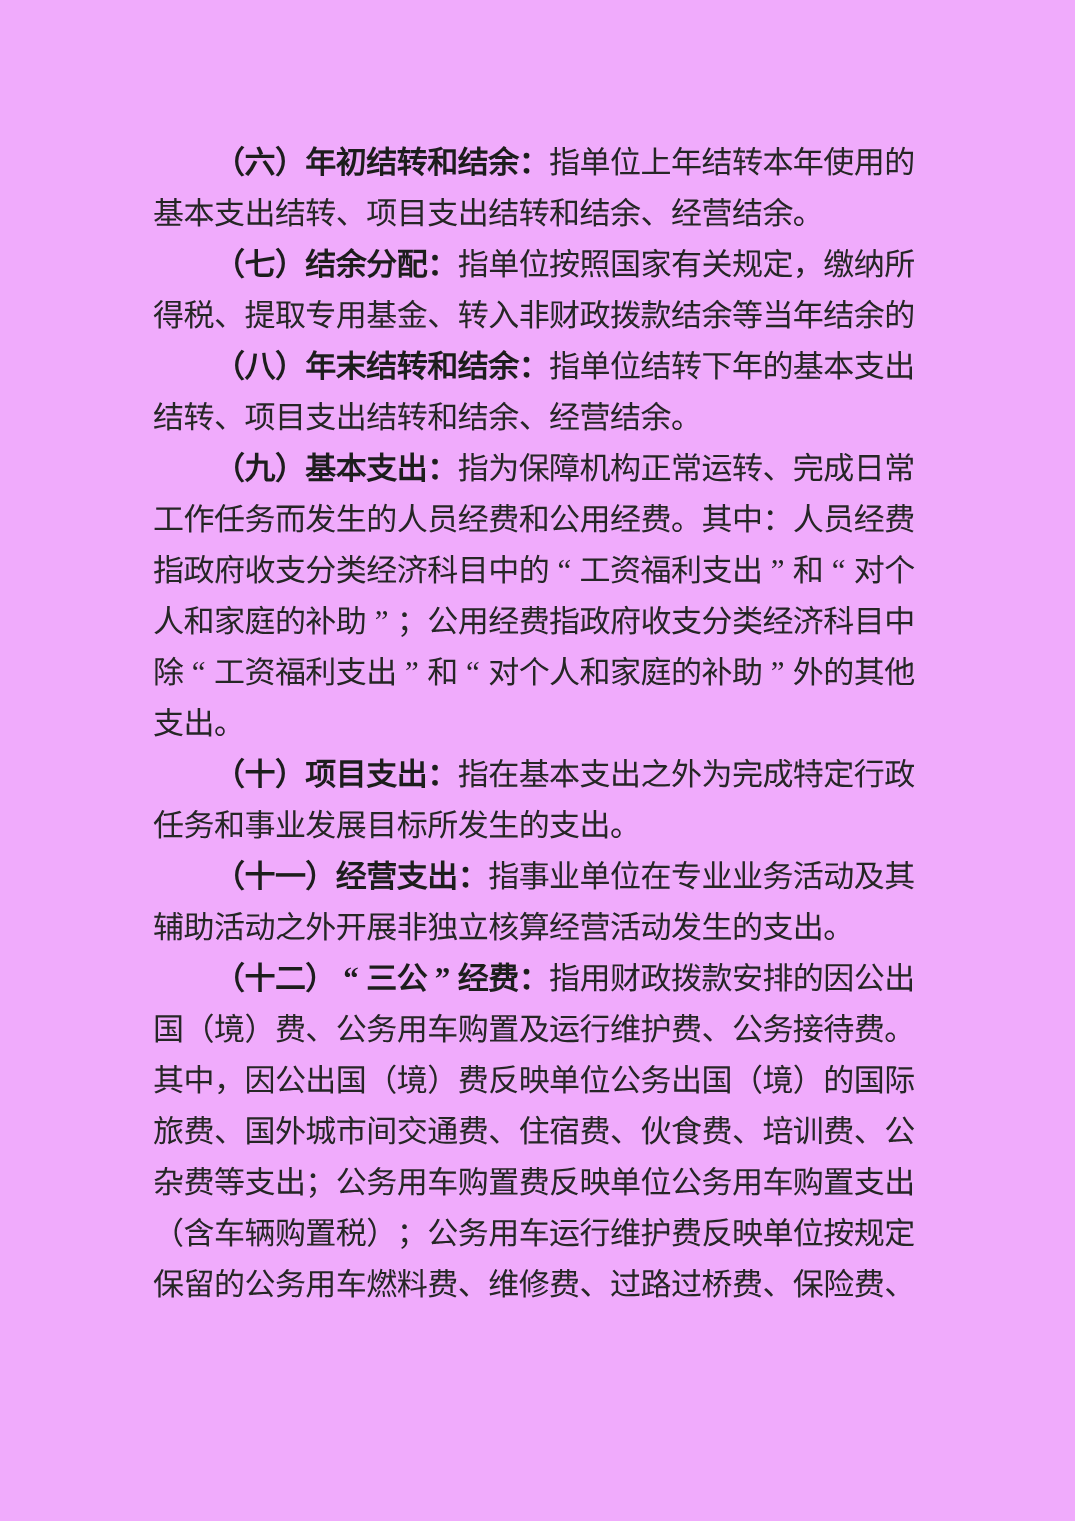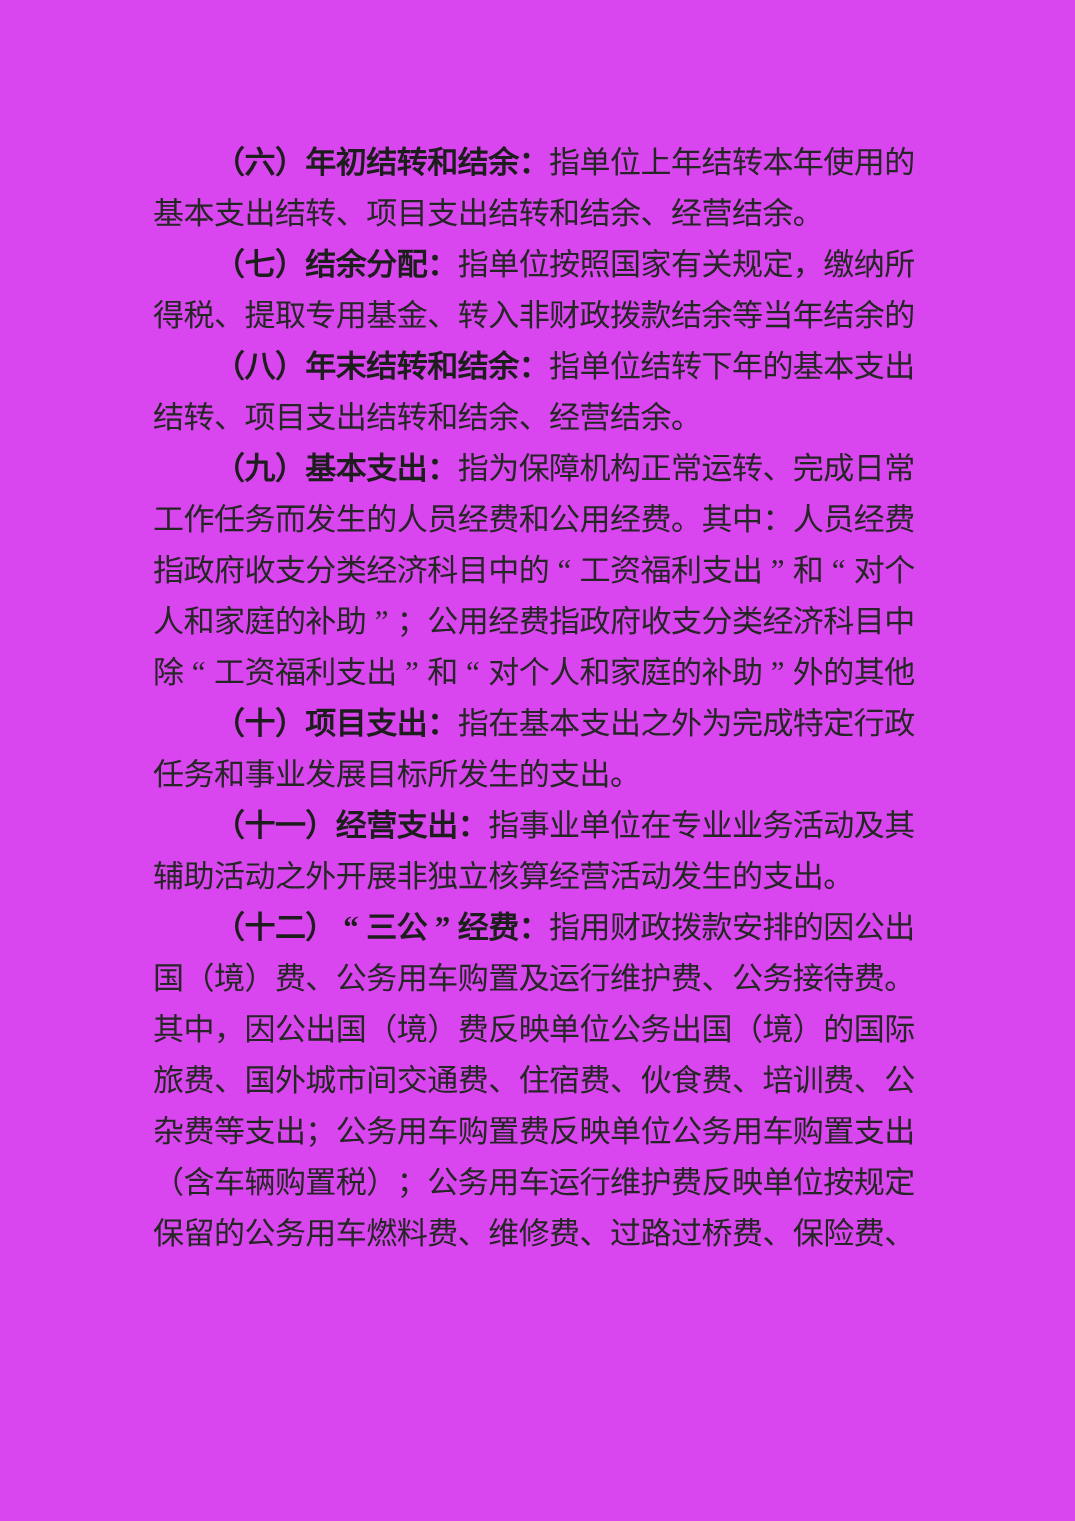--- a/index.html
+++ b/index.html
@@ -10,21 +10,21 @@
   *{ box-sizing:border-box; }
   html,body{ margin:0; padding:0; }
   body{
     width:1075px; height:1521px;
     background:#ffffff;
     font-family:"Liberation Serif","DejaVu Serif",serif;
   }
   .page{
     position:relative;
     width:1075px; height:1521px;
-    background:#d946ef;
+    background:#f0abfc;
     overflow:hidden;
     text-decoration:underline;
   }
   .text-block{
     position:absolute;
     left:153px; top:137px;
     width:762px;
   }
   .line{
     height:var(--line-h);
@@ -59,20 +59,21 @@
       <div class="line"><span class="seg body"><span class="cell">基</span><span class="cell">本</span><span class="cell">支</span><span class="cell">出</span><span class="cell">结</span><span class="cell">转</span><span class="cell">、</span><span class="cell">项</span><span class="cell">目</span><span class="cell">支</span><span class="cell">出</span><span class="cell">结</span><span class="cell">转</span><span class="cell">和</span><span class="cell">结</span><span class="cell">余</span><span class="cell">、</span><span class="cell">经</span><span class="cell">营</span><span class="cell">结</span><span class="cell">余</span><span class="cell">。</span></span></div>
       <div class="line"><span class="indent"></span><span class="seg head"><span class="cell">（</span><span class="cell">七</span><span class="cell">）</span><span class="cell">结</span><span class="cell">余</span><span class="cell">分</span><span class="cell">配</span><span class="cell">：</span></span><span class="seg body"><span class="cell">指</span><span class="cell">单</span><span class="cell">位</span><span class="cell">按</span><span class="cell">照</span><span class="cell">国</span><span class="cell">家</span><span class="cell">有</span><span class="cell">关</span><span class="cell">规</span><span class="cell">定</span><span class="cell">，</span><span class="cell">缴</span><span class="cell">纳</span><span class="cell">所</span></span></div>
       <div class="line"><span class="seg body"><span class="cell">得</span><span class="cell">税</span><span class="cell">、</span><span class="cell">提</span><span class="cell">取</span><span class="cell">专</span><span class="cell">用</span><span class="cell">基</span><span class="cell">金</span><span class="cell">、</span><span class="cell">转</span><span class="cell">入</span><span class="cell">非</span><span class="cell">财</span><span class="cell">政</span><span class="cell">拨</span><span class="cell">款</span><span class="cell">结</span><span class="cell">余</span><span class="cell">等</span><span class="cell">当</span><span class="cell">年</span><span class="cell">结</span><span class="cell">余</span><span class="cell">的</span></span></div>
       <div class="line"><span class="indent"></span><span class="seg head"><span class="cell">（</span><span class="cell">八</span><span class="cell">）</span><span class="cell">年</span><span class="cell">末</span><span class="cell">结</span><span class="cell">转</span><span class="cell">和</span><span class="cell">结</span><span class="cell">余</span><span class="cell">：</span></span><span class="seg body"><span class="cell">指</span><span class="cell">单</span><span class="cell">位</span><span class="cell">结</span><span class="cell">转</span><span class="cell">下</span><span class="cell">年</span><span class="cell">的</span><span class="cell">基</span><span class="cell">本</span><span class="cell">支</span><span class="cell">出</span></span></div>
       <div class="line"><span class="seg body"><span class="cell">结</span><span class="cell">转</span><span class="cell">、</span><span class="cell">项</span><span class="cell">目</span><span class="cell">支</span><span class="cell">出</span><span class="cell">结</span><span class="cell">转</span><span class="cell">和</span><span class="cell">结</span><span class="cell">余</span><span class="cell">、</span><span class="cell">经</span><span class="cell">营</span><span class="cell">结</span><span class="cell">余</span><span class="cell">。</span></span></div>
       <div class="line"><span class="indent"></span><span class="seg head"><span class="cell">（</span><span class="cell">九</span><span class="cell">）</span><span class="cell">基</span><span class="cell">本</span><span class="cell">支</span><span class="cell">出</span><span class="cell">：</span></span><span class="seg body"><span class="cell">指</span><span class="cell">为</span><span class="cell">保</span><span class="cell">障</span><span class="cell">机</span><span class="cell">构</span><span class="cell">正</span><span class="cell">常</span><span class="cell">运</span><span class="cell">转</span><span class="cell">、</span><span class="cell">完</span><span class="cell">成</span><span class="cell">日</span><span class="cell">常</span></span></div>
       <div class="line"><span class="seg body"><span class="cell">工</span><span class="cell">作</span><span class="cell">任</span><span class="cell">务</span><span class="cell">而</span><span class="cell">发</span><span class="cell">生</span><span class="cell">的</span><span class="cell">人</span><span class="cell">员</span><span class="cell">经</span><span class="cell">费</span><span class="cell">和</span><span class="cell">公</span><span class="cell">用</span><span class="cell">经</span><span class="cell">费</span><span class="cell">。</span><span class="cell">其</span><span class="cell">中</span><span class="cell">：</span><span class="cell">人</span><span class="cell">员</span><span class="cell">经</span><span class="cell">费</span></span></div>
       <div class="line"><span class="seg body"><span class="cell">指</span><span class="cell">政</span><span class="cell">府</span><span class="cell">收</span><span class="cell">支</span><span class="cell">分</span><span class="cell">类</span><span class="cell">经</span><span class="cell">济</span><span class="cell">科</span><span class="cell">目</span><span class="cell">中</span><span class="cell">的</span><span class="cell">“</span><span class="cell">工</span><span class="cell">资</span><span class="cell">福</span><span class="cell">利</span><span class="cell">支</span><span class="cell">出</span><span class="cell">”</span><span class="cell">和</span><span class="cell">“</span><span class="cell">对</span><span class="cell">个</span></span></div>
       <div class="line"><span class="seg body"><span class="cell">人</span><span class="cell">和</span><span class="cell">家</span><span class="cell">庭</span><span class="cell">的</span><span class="cell">补</span><span class="cell">助</span><span class="cell">”</span><span class="cell">；</span><span class="cell">公</span><span class="cell">用</span><span class="cell">经</span><span class="cell">费</span><span class="cell">指</span><span class="cell">政</span><span class="cell">府</span><span class="cell">收</span><span class="cell">支</span><span class="cell">分</span><span class="cell">类</span><span class="cell">经</span><span class="cell">济</span><span class="cell">科</span><span class="cell">目</span><span class="cell">中</span></span></div>
       <div class="line"><span class="seg body"><span class="cell">除</span><span class="cell">“</span><span class="cell">工</span><span class="cell">资</span><span class="cell">福</span><span class="cell">利</span><span class="cell">支</span><span class="cell">出</span><span class="cell">”</span><span class="cell">和</span><span class="cell">“</span><span class="cell">对</span><span class="cell">个</span><span class="cell">人</span><span class="cell">和</span><span class="cell">家</span><span class="cell">庭</span><span class="cell">的</span><span class="cell">补</span><span class="cell">助</span><span class="cell">”</span><span class="cell">外</span><span class="cell">的</span><span class="cell">其</span><span class="cell">他</span></span></div>
+      <div class="line"><span class="seg body"><span class="cell">支</span><span class="cell">出</span><span class="cell">。</span></span></div>
       <div class="line"><span class="indent"></span><span class="seg head"><span class="cell">（</span><span class="cell">十</span><span class="cell">）</span><span class="cell">项</span><span class="cell">目</span><span class="cell">支</span><span class="cell">出</span><span class="cell">：</span></span><span class="seg body"><span class="cell">指</span><span class="cell">在</span><span class="cell">基</span><span class="cell">本</span><span class="cell">支</span><span class="cell">出</span><span class="cell">之</span><span class="cell">外</span><span class="cell">为</span><span class="cell">完</span><span class="cell">成</span><span class="cell">特</span><span class="cell">定</span><span class="cell">行</span><span class="cell">政</span></span></div>
       <div class="line"><span class="seg body"><span class="cell">任</span><span class="cell">务</span><span class="cell">和</span><span class="cell">事</span><span class="cell">业</span><span class="cell">发</span><span class="cell">展</span><span class="cell">目</span><span class="cell">标</span><span class="cell">所</span><span class="cell">发</span><span class="cell">生</span><span class="cell">的</span><span class="cell">支</span><span class="cell">出</span><span class="cell">。</span></span></div>
       <div class="line"><span class="indent"></span><span class="seg head"><span class="cell">（</span><span class="cell">十</span><span class="cell">一</span><span class="cell">）</span><span class="cell">经</span><span class="cell">营</span><span class="cell">支</span><span class="cell">出</span><span class="cell">：</span></span><span class="seg body"><span class="cell">指</span><span class="cell">事</span><span class="cell">业</span><span class="cell">单</span><span class="cell">位</span><span class="cell">在</span><span class="cell">专</span><span class="cell">业</span><span class="cell">业</span><span class="cell">务</span><span class="cell">活</span><span class="cell">动</span><span class="cell">及</span><span class="cell">其</span></span></div>
       <div class="line"><span class="seg body"><span class="cell">辅</span><span class="cell">助</span><span class="cell">活</span><span class="cell">动</span><span class="cell">之</span><span class="cell">外</span><span class="cell">开</span><span class="cell">展</span><span class="cell">非</span><span class="cell">独</span><span class="cell">立</span><span class="cell">核</span><span class="cell">算</span><span class="cell">经</span><span class="cell">营</span><span class="cell">活</span><span class="cell">动</span><span class="cell">发</span><span class="cell">生</span><span class="cell">的</span><span class="cell">支</span><span class="cell">出</span><span class="cell">。</span></span></div>
       <div class="line"><span class="indent"></span><span class="seg head"><span class="cell">（</span><span class="cell">十</span><span class="cell">二</span><span class="cell">）</span><span class="cell">“</span><span class="cell">三</span><span class="cell">公</span><span class="cell">”</span><span class="cell">经</span><span class="cell">费</span><span class="cell">：</span></span><span class="seg body"><span class="cell">指</span><span class="cell">用</span><span class="cell">财</span><span class="cell">政</span><span class="cell">拨</span><span class="cell">款</span><span class="cell">安</span><span class="cell">排</span><span class="cell">的</span><span class="cell">因</span><span class="cell">公</span><span class="cell">出</span></span></div>
       <div class="line"><span class="seg body"><span class="cell">国</span><span class="cell">（</span><span class="cell">境</span><span class="cell">）</span><span class="cell">费</span><span class="cell">、</span><span class="cell">公</span><span class="cell">务</span><span class="cell">用</span><span class="cell">车</span><span class="cell">购</span><span class="cell">置</span><span class="cell">及</span><span class="cell">运</span><span class="cell">行</span><span class="cell">维</span><span class="cell">护</span><span class="cell">费</span><span class="cell">、</span><span class="cell">公</span><span class="cell">务</span><span class="cell">接</span><span class="cell">待</span><span class="cell">费</span><span class="cell">。</span></span></div>
       <div class="line"><span class="seg body"><span class="cell">其</span><span class="cell">中</span><span class="cell">，</span><span class="cell">因</span><span class="cell">公</span><span class="cell">出</span><span class="cell">国</span><span class="cell">（</span><span class="cell">境</span><span class="cell">）</span><span class="cell">费</span><span class="cell">反</span><span class="cell">映</span><span class="cell">单</span><span class="cell">位</span><span class="cell">公</span><span class="cell">务</span><span class="cell">出</span><span class="cell">国</span><span class="cell">（</span><span class="cell">境</span><span class="cell">）</span><span class="cell">的</span><span class="cell">国</span><span class="cell">际</span></span></div>
       <div class="line"><span class="seg body"><span class="cell">旅</span><span class="cell">费</span><span class="cell">、</span><span class="cell">国</span><span class="cell">外</span><span class="cell">城</span><span class="cell">市</span><span class="cell">间</span><span class="cell">交</span><span class="cell">通</span><span class="cell">费</span><span class="cell">、</span><span class="cell">住</span><span class="cell">宿</span><span class="cell">费</span><span class="cell">、</span><span class="cell">伙</span><span class="cell">食</span><span class="cell">费</span><span class="cell">、</span><span class="cell">培</span><span class="cell">训</span><span class="cell">费</span><span class="cell">、</span><span class="cell">公</span></span></div>
       <div class="line"><span class="seg body"><span class="cell">杂</span><span class="cell">费</span><span class="cell">等</span><span class="cell">支</span><span class="cell">出</span><span class="cell">；</span><span class="cell">公</span><span class="cell">务</span><span class="cell">用</span><span class="cell">车</span><span class="cell">购</span><span class="cell">置</span><span class="cell">费</span><span class="cell">反</span><span class="cell">映</span><span class="cell">单</span><span class="cell">位</span><span class="cell">公</span><span class="cell">务</span><span class="cell">用</span><span class="cell">车</span><span class="cell">购</span><span class="cell">置</span><span class="cell">支</span><span class="cell">出</span></span></div>
       <div class="line"><span class="seg body"><span class="cell">（</span><span class="cell">含</span><span class="cell">车</span><span class="cell">辆</span><span class="cell">购</span><span class="cell">置</span><span class="cell">税</span><span class="cell">）</span><span class="cell">；</span><span class="cell">公</span><span class="cell">务</span><span class="cell">用</span><span class="cell">车</span><span class="cell">运</span><span class="cell">行</span><span class="cell">维</span><span class="cell">护</span><span class="cell">费</span><span class="cell">反</span><span class="cell">映</span><span class="cell">单</span><span class="cell">位</span><span class="cell">按</span><span class="cell">规</span><span class="cell">定</span></span></div>

